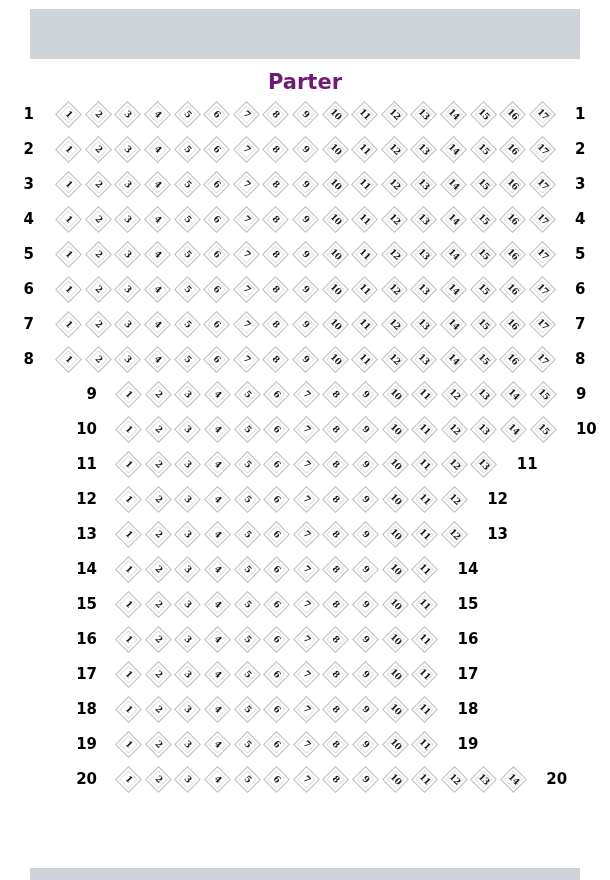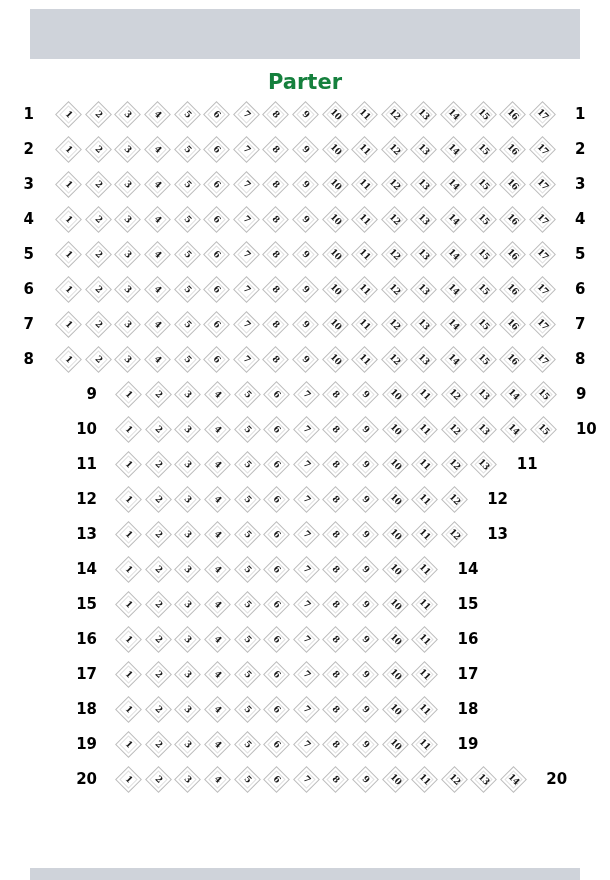--- a/index.html
+++ b/index.html
@@ -17,21 +17,21 @@
   .stage-bar{
     position:absolute;left:30px;top:9px;width:550px;height:50px;
     background:var(--bar);
   }
   .bottom-bar{
     position:absolute;left:30px;top:868px;width:550px;height:12px;
     background:var(--bar);
   }
   .title{
     position:absolute;top:70px;left:0;width:610px;margin:0;
-    text-align:center;font-size:21px;font-weight:700;color:#15803d;
+    text-align:center;font-size:21px;font-weight:700;color:#701a75;
     font-family:"DejaVu Sans","Liberation Sans",sans-serif;
   }
   .rows{position:absolute;top:97px;left:0;width:610px;}
   .row{display:flex;align-items:center;height:35px;}
   .lbl{
     font-size:15px;font-weight:700;color:var(--label);line-height:35px;
     white-space:nowrap;
   }
   .lbl-left{width:34px;text-align:right;flex:0 0 auto;}
   .row.indent .lbl-left{width:97px;}

